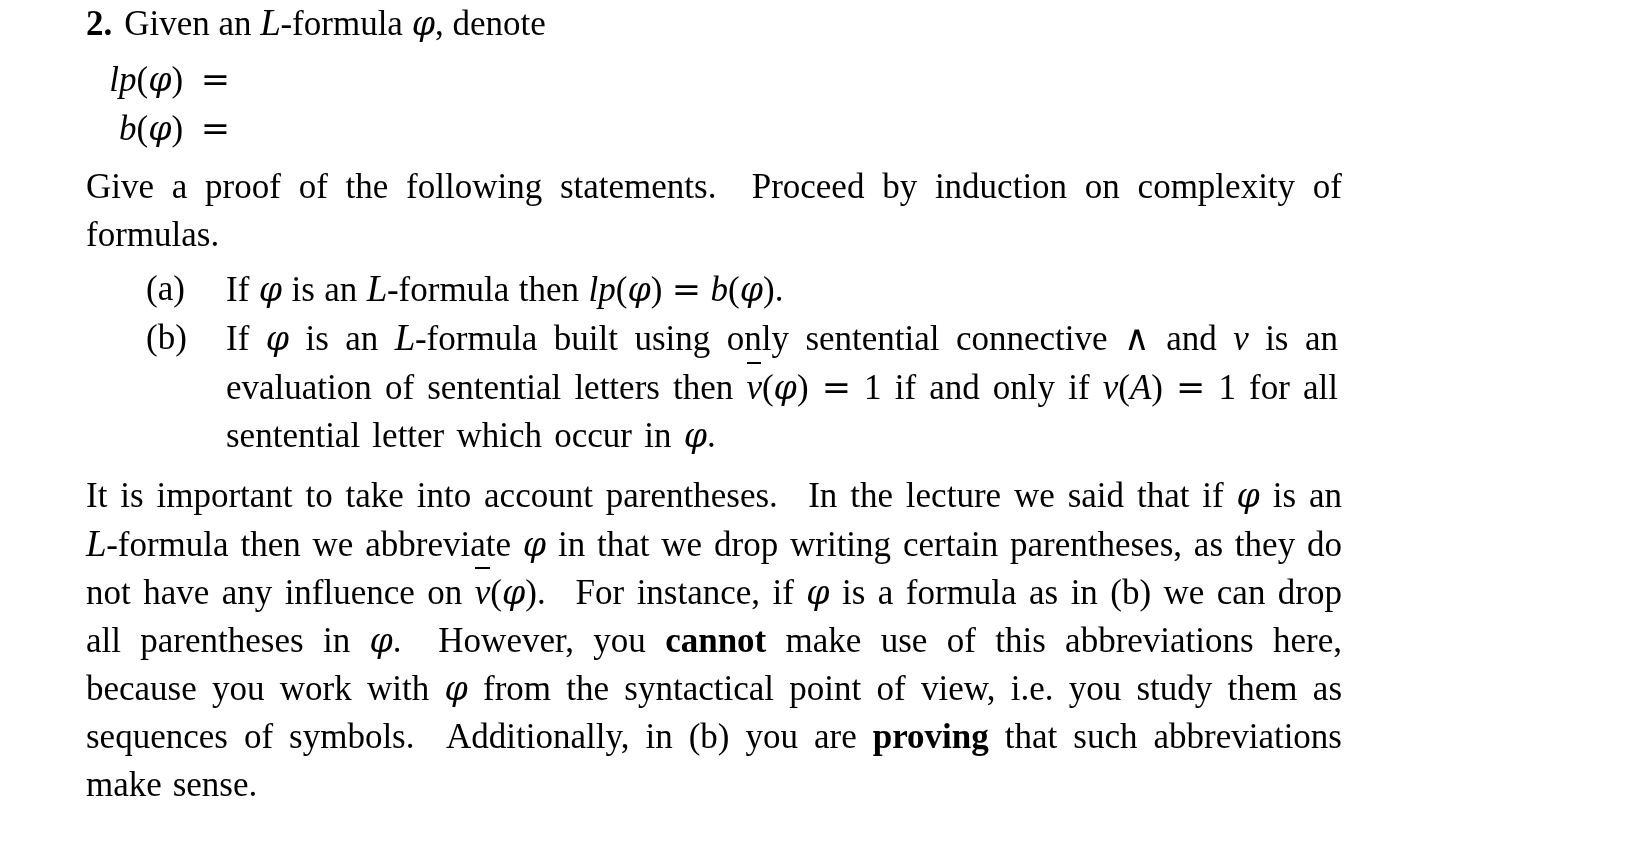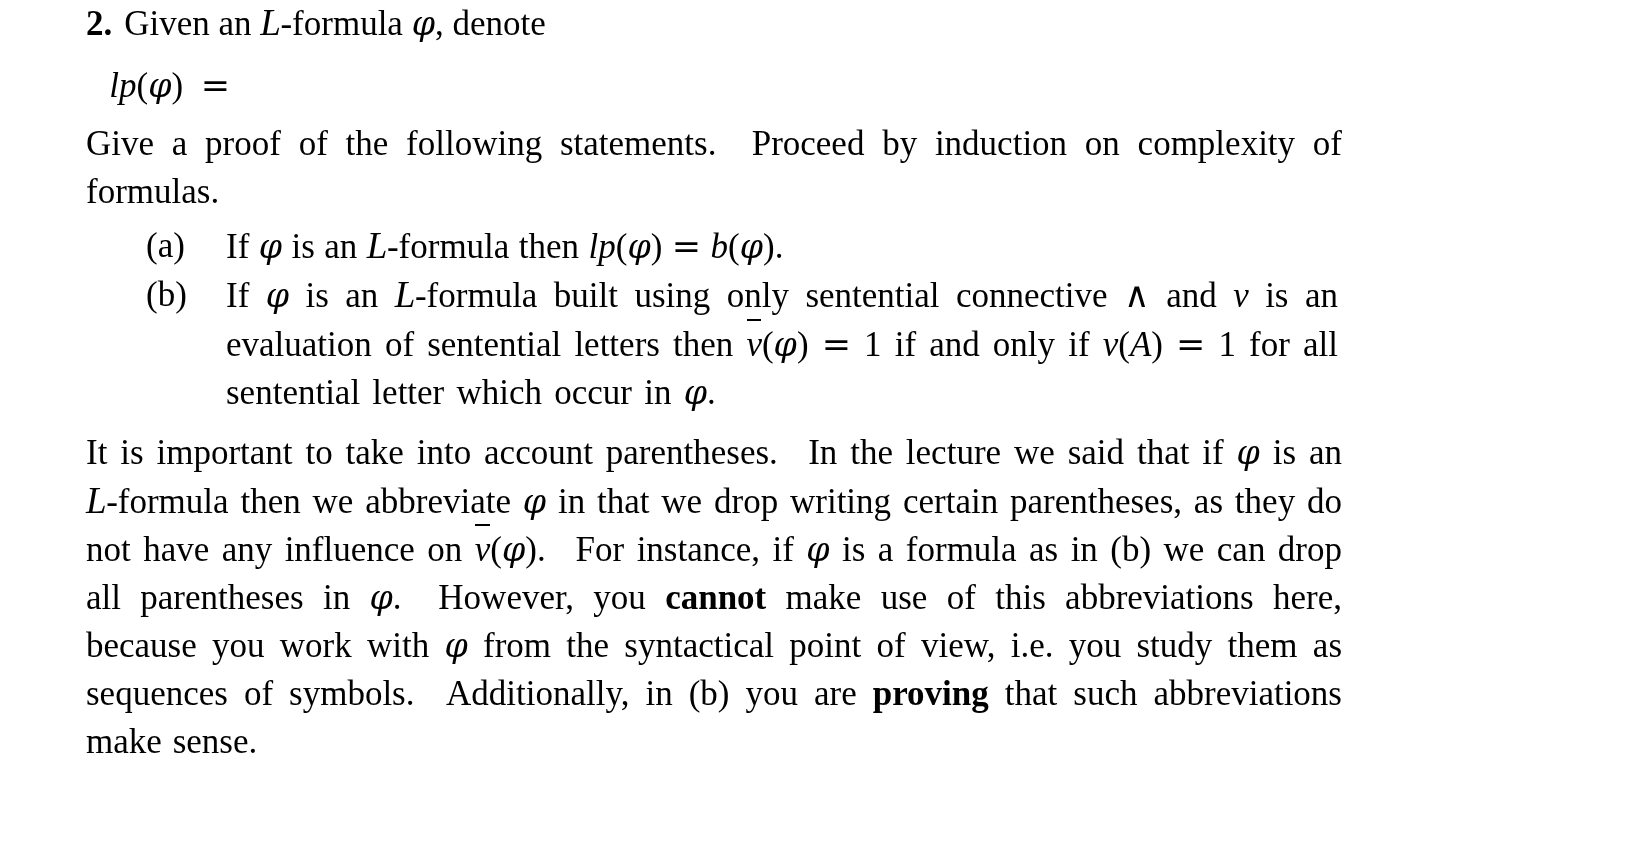--- a/index.html
+++ b/index.html
@@ -63,21 +63,21 @@
     padding-left: 50px;
     white-space: nowrap;
   }
   .prob-num {
     font-weight: bold;
     margin-right: 12px;
   }
 
   
   .defs {
-    margin-top: 14px;
+    margin-top: 8px;
     font-size: 35px;
     line-height: 48px;
   }
   .def-row {
     display: flex;
     align-items: baseline;
     white-space: nowrap;
   }
   .def-lhs {
     width: 208px;
@@ -138,20 +138,21 @@
     <span class="prob-num">2.</span><span>Given an </span><span class="cal">L</span><span>-formula </span><span class="phi">φ</span><span>, denote</span>
   </div>
 
   <div class="defs">
 
     <div class="def-row">
       <div class="def-lhs"><span class="mathvar">lp</span>(<span class="phi">φ</span>)&nbsp; <span class="op">=</span></div>
     </div>
 
     <div class="def-row">
+      <div class="def-lhs"><span class="mathvar">b</span>(<span class="phi">φ</span>)&nbsp; <span class="op">=</span></div>
     </div>
 
   </div>
 
   <div class="para para-lead" style="padding-left:50px;">Give a proof of the following statements.  Proceed by induction on complexity of formulas.</div>
 
   <div class="items">
 
     <div class="item">
       <div class="item-label">(a)</div>

